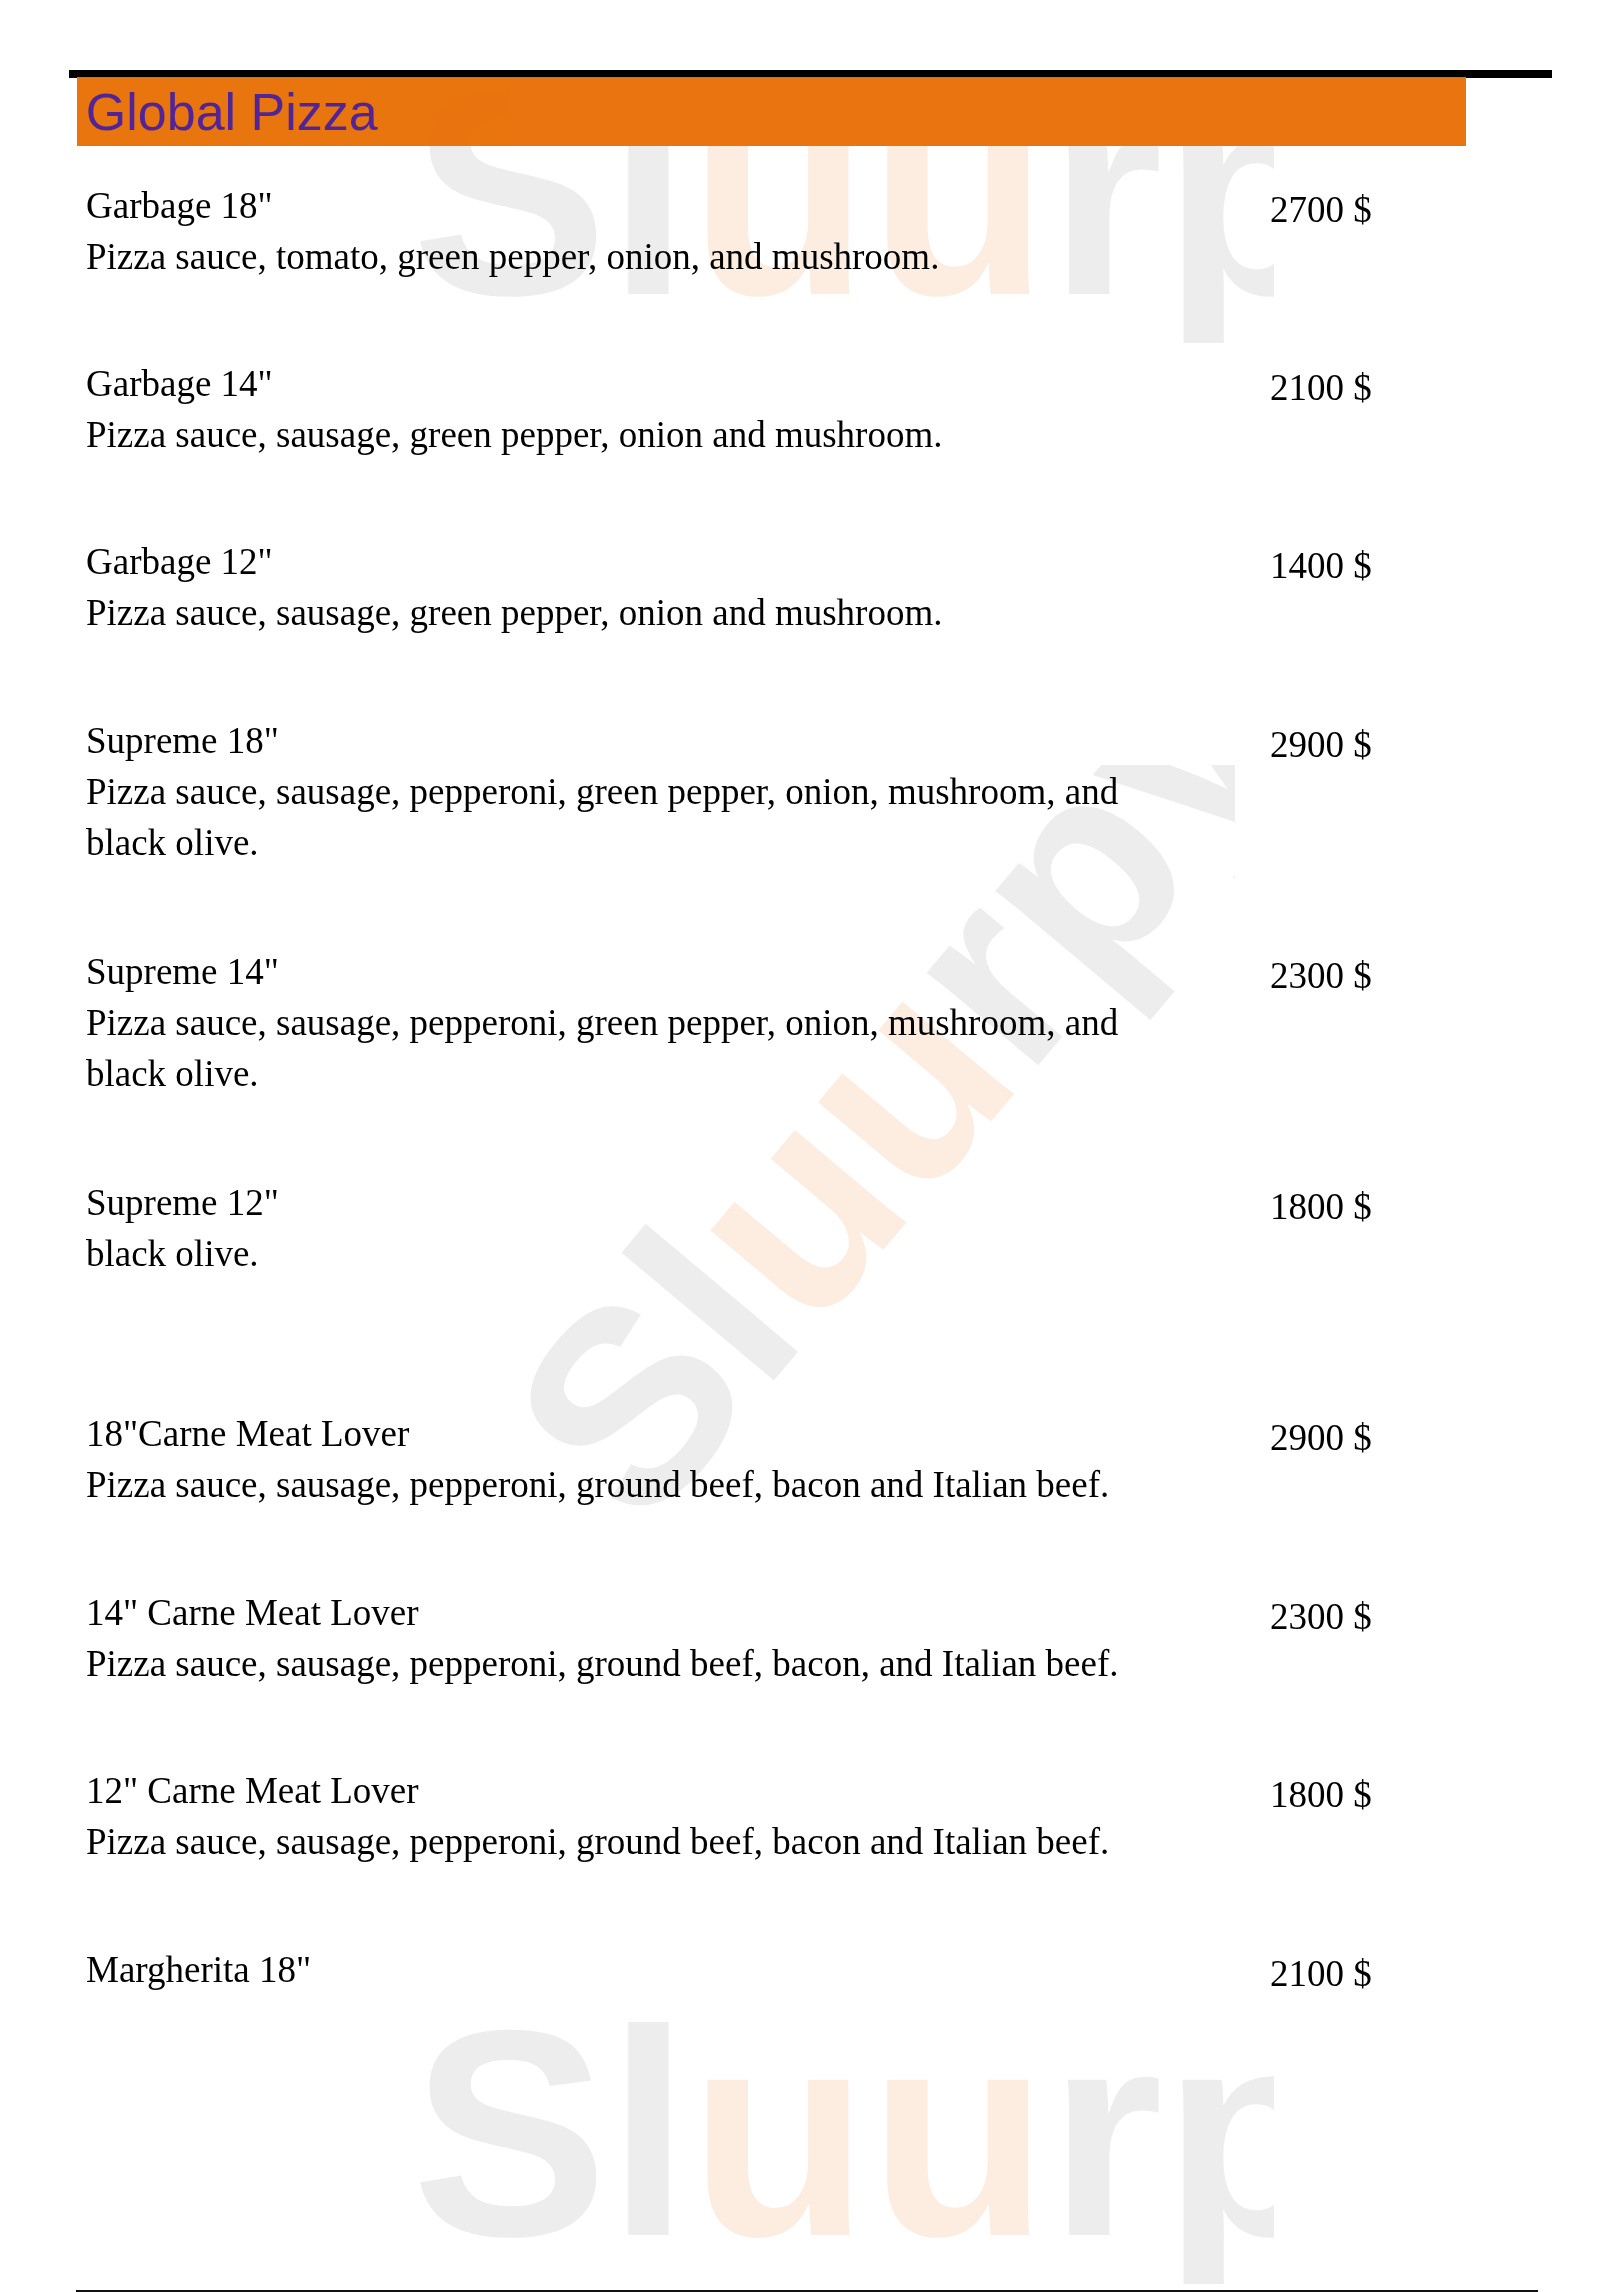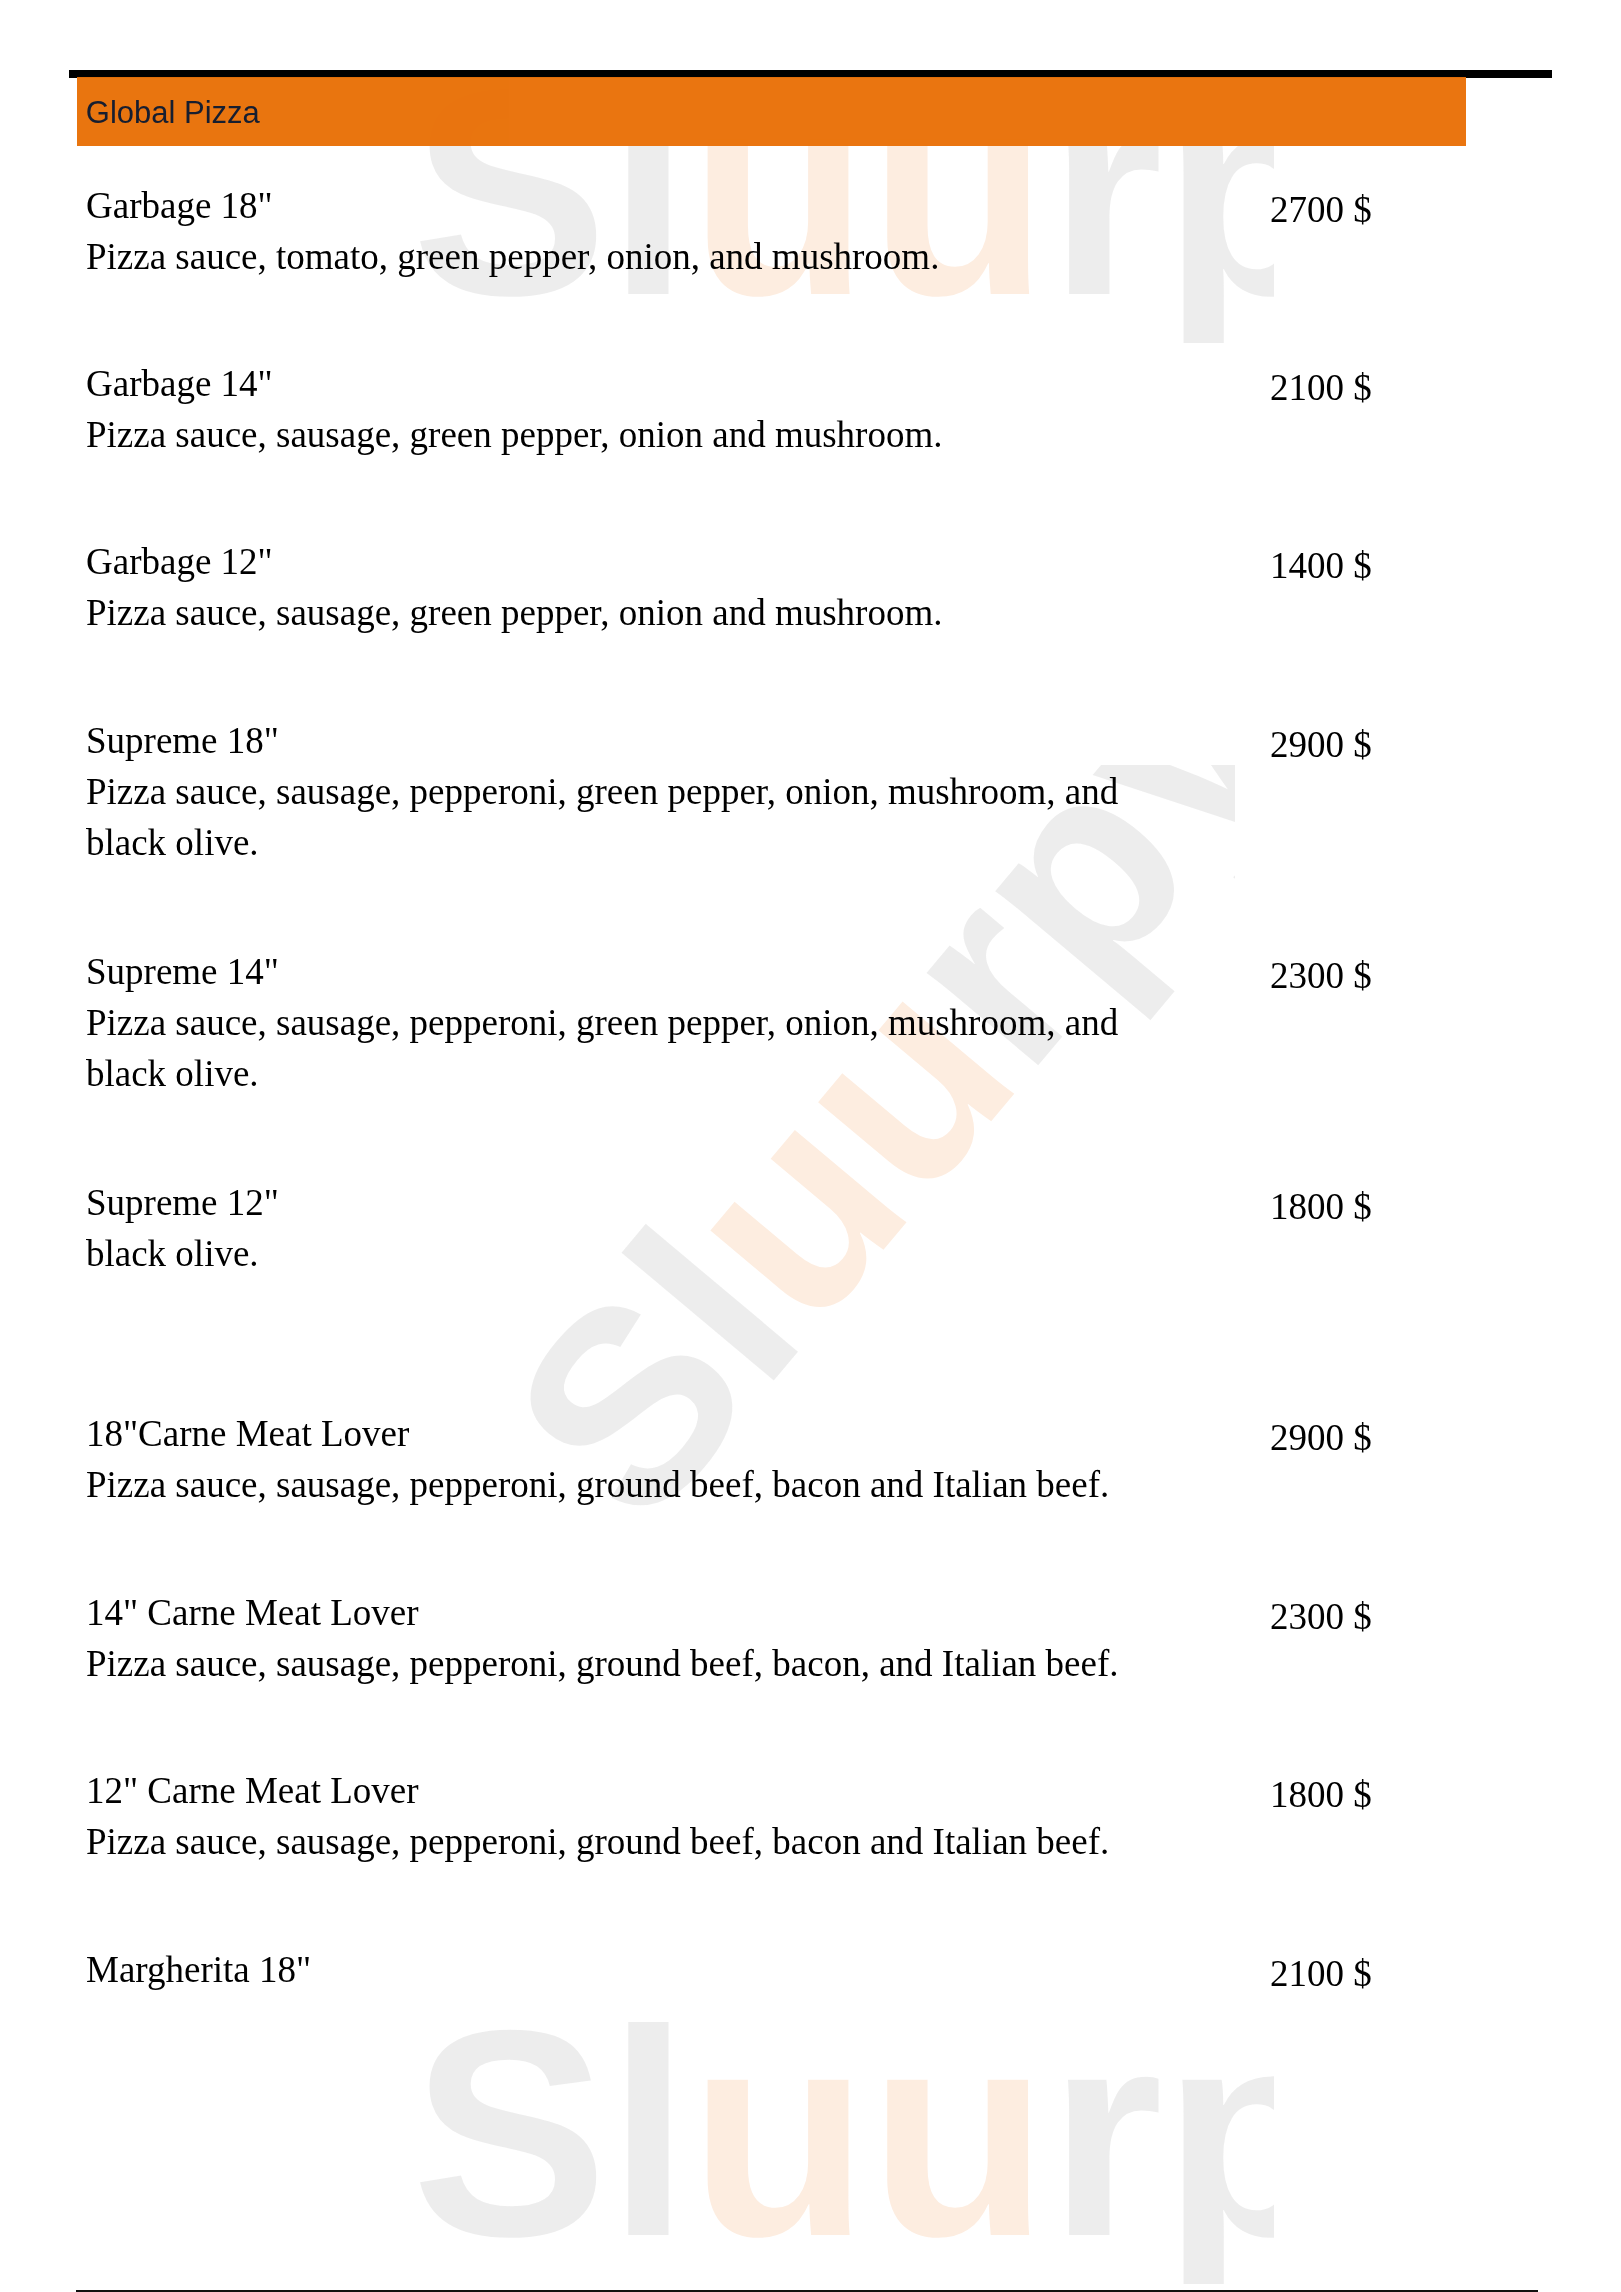--- a/index.html
+++ b/index.html
@@ -34,23 +34,23 @@
       height: 69px;
       background: #e97108;
       z-index: 1;
       opacity: 0.97;
     }
     .title-text {
       position: absolute;
       left: 8.8px;
       top: 7.8px;
       font-family: "Liberation Sans", sans-serif;
-      font-size: 31px;
+      font-size: 52px;
       line-height: 55px;
-      color: #0f172a;
+      color: #4c1d95;
       white-space: nowrap;
     }
     .menu-item {
       position: absolute;
       left: 86px;
       width: 1372px;
       z-index: 2;
     }
     .item-name, .item-desc-line {
       font-size: 37px;

